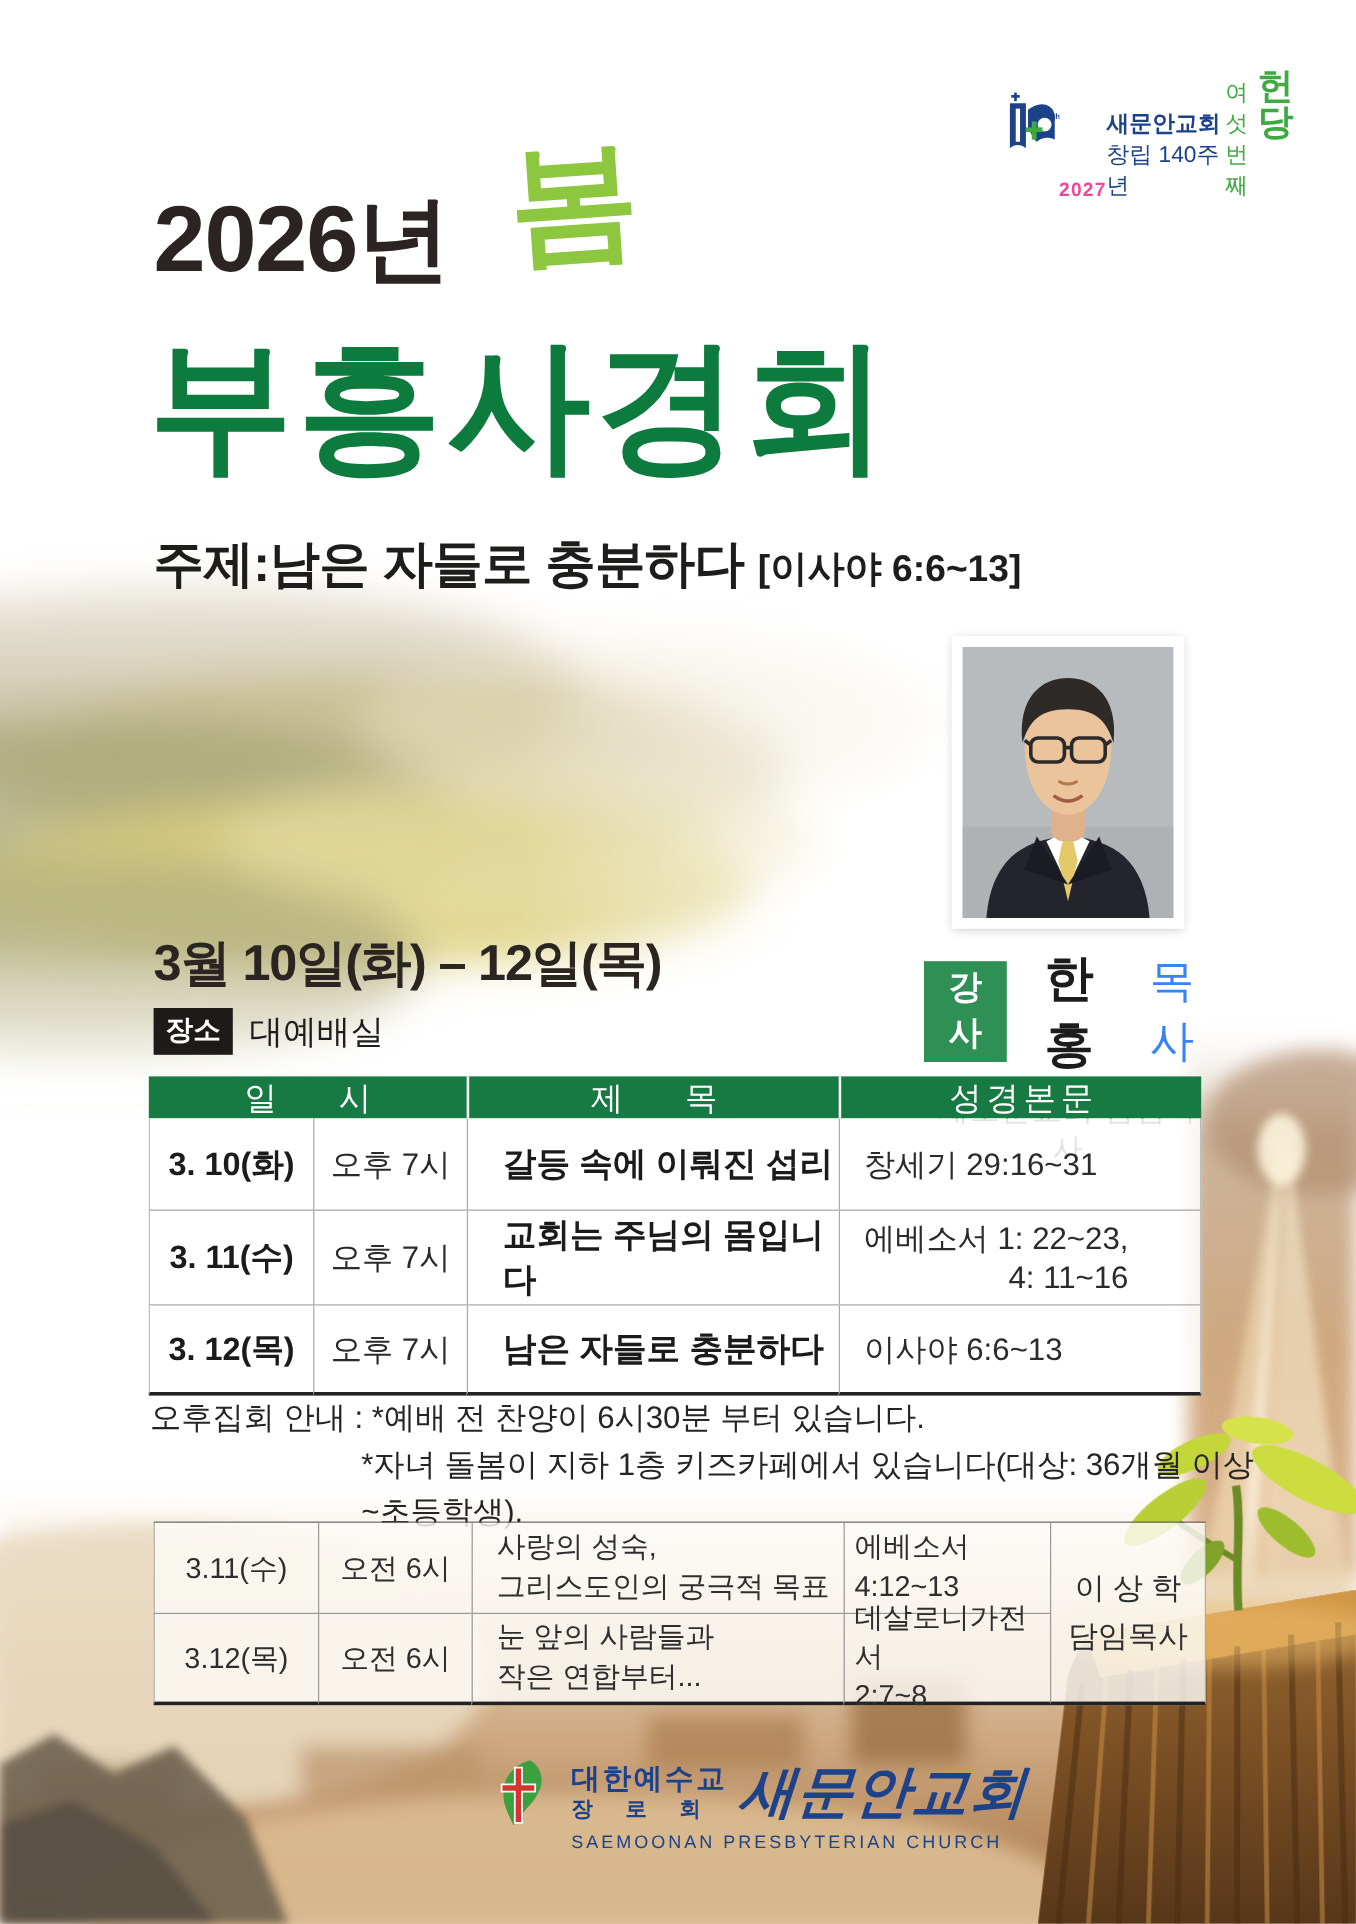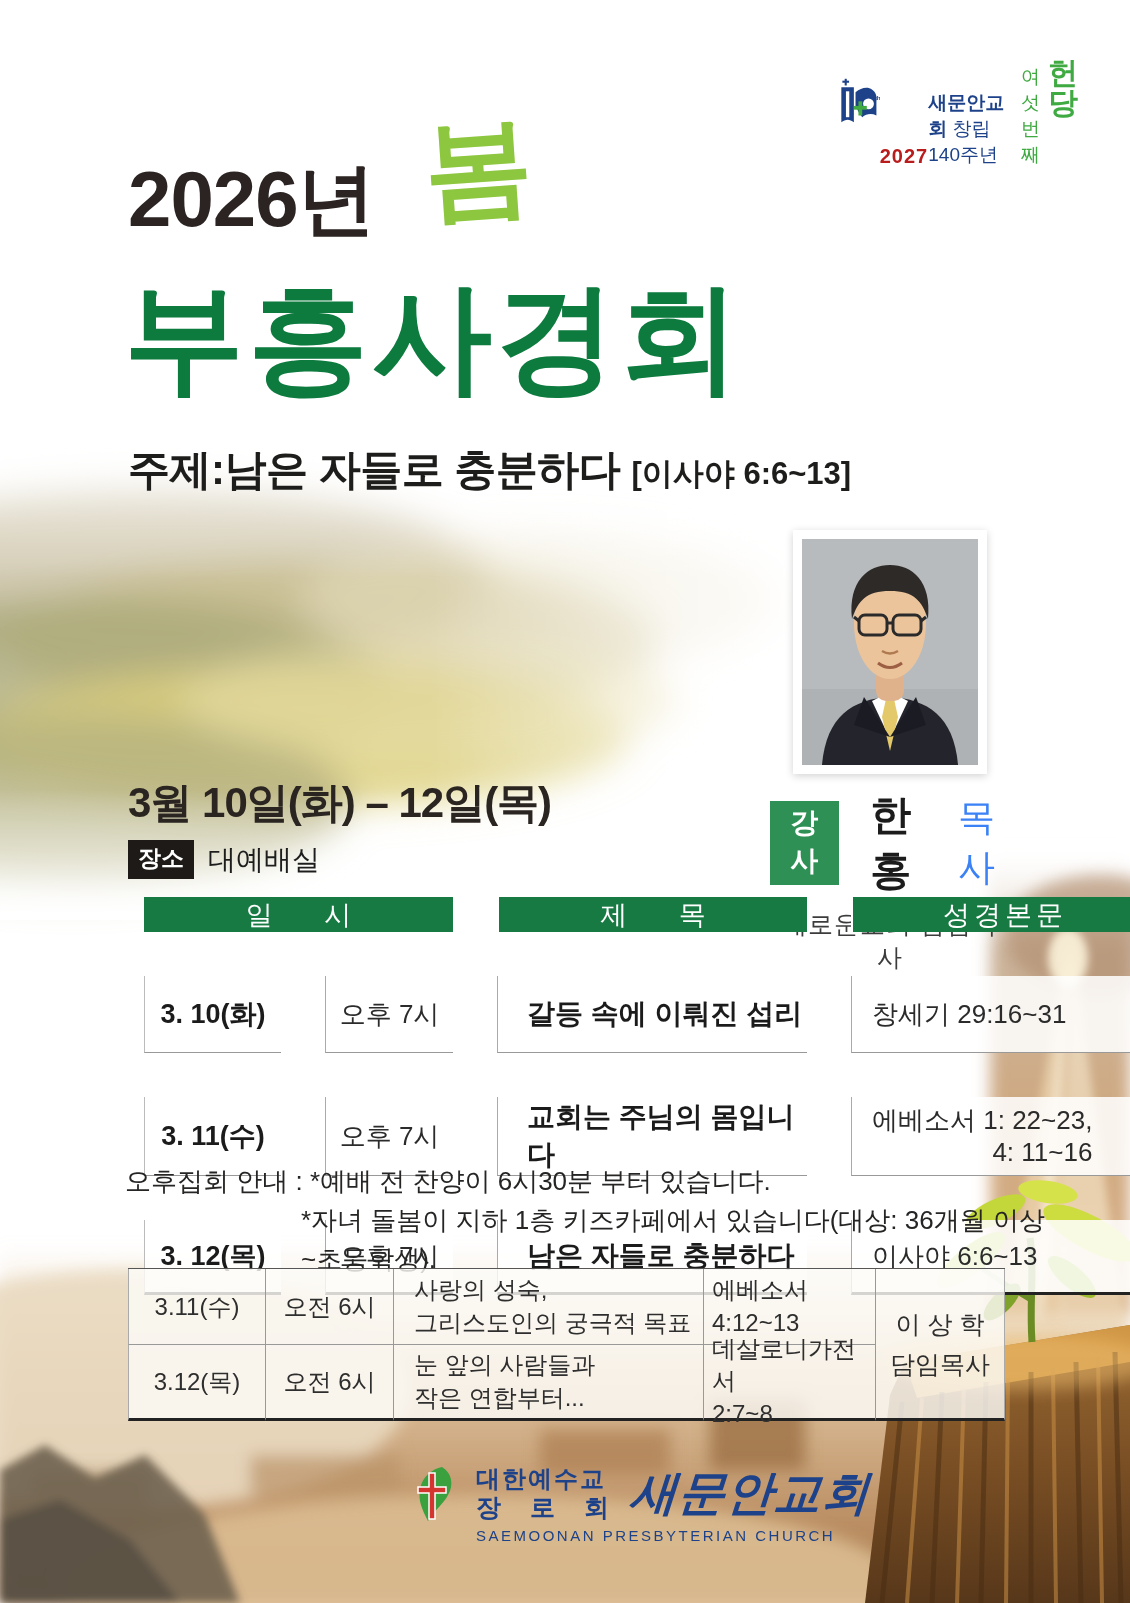--- a/index.html
+++ b/index.html
@@ -8,21 +8,21 @@
     background:#ffffff;overflow:hidden;
     font-family:"Liberation Sans","DejaVu Sans",sans-serif;
     color:#222;
   }
   .bg{position:absolute;left:0;top:0;width:1130px;height:1603px;z-index:0;}
   .layer{position:absolute;z-index:2;}
 
   
   .anniv{right:52px;top:38px;width:240px;display:flex;flex-direction:row;align-items:flex-end;}
   .anniv-logo{width:96px;height:130px;}
-  .anniv-year{margin-top:4px;font-size:20px;font-weight:700;color:#b91c1c;letter-spacing:1px;}
+  .anniv-year{margin-top:4px;font-size:16px;font-weight:700;color:#ec4899;letter-spacing:1px;}
   .anniv-line1{margin-top:10px;font-size:19px;color:#1d4289;}
   .anniv-line1 b{font-weight:700;}
   .anniv-line2{margin-top:8px;display:flex;align-items:flex-start;gap:8px;}
   .anniv-green-small{font-size:19px;color:#3faa41;margin-top:6px;}
   .anniv-green-big{display:flex;flex-direction:column;line-height:1.0;font-size:30px;font-weight:700;color:#3faa41;}
 
   
   .title-year{left:128px;top:148px;font-size:78px;font-weight:800;color:#2b2422;letter-spacing:-1px;}
   .title-season{left:424px;top:96px;font-size:108px;font-weight:800;color:#8dc63f;transform:rotate(-4deg);}
   .title-main{left:124px;top:258px;font-size:120px;font-weight:900;color:#0d7a3e;letter-spacing:4px;}
@@ -40,23 +40,23 @@
   .speaker-title{font-size:37px;font-weight:400;color:#3b82f6;}
   .speaker-aff{margin-top:10px;font-size:25px;color:#3c3c3c;letter-spacing:1px;}
 
   
   .event-date{left:128px;top:775px;font-size:42px;font-weight:800;color:#2b2522;letter-spacing:-1px;}
   .event-place{left:128px;top:840px;display:flex;align-items:center;gap:14px;}
   .place-badge{background:#1d1a17;color:#ffffff;font-size:23px;font-weight:700;padding:3px 10px 5px;}
   .place-name{font-size:28px;color:#1d1d1d;}
 
   
-  .table1{left:144px;top:897px;width:978px;display:grid;
+  .table1{left:124px;top:897px;width:978px;display:grid;
     grid-template-columns:137px 128px 310px 302px;
-    grid-template-rows:35px 77px 79px 75px;gap:44px;}
+    grid-template-rows:35px 77px 79px 75px;}
   .table1 .hcell{background:#177a43;color:#ffffff;display:flex;align-items:center;justify-content:center;
     font-size:27px;border-left:2px solid #ffffff;}
   .table1 .hcell:first-child{border-left:none;grid-column:1 / 3;}
   .hdr-wide{letter-spacing:22px;text-indent:22px;}
   .hdr-norm{letter-spacing:4px;text-indent:4px;}
   .table1 .cell{background:rgba(255,255,255,0.86);display:flex;align-items:center;
     border-bottom:1px solid #999;border-left:1px solid #aaa;}
   .table1 .cell.first{border-left:1px solid #bbb;}
   .table1 .cell.last{border-right:1px solid #bbb;}
   .table1 .cell.bottomrow{border-bottom:3px solid #222;}
@@ -85,21 +85,21 @@
   .t2-date{justify-content:center;font-size:24px;color:#2e2e2e;}
   .t2-time{justify-content:center;font-size:24px;color:#2e2e2e;}
   .t2-title{padding-left:20px;font-size:24px;color:#2e2e2e;line-height:1.35;}
   .t2-scrip{padding-left:8px;font-size:24px;color:#2e2e2e;line-height:1.35;}
 
   
   .footer{left:408px;top:1462px;display:grid;grid-template-columns:58px auto auto;column-gap:10px;align-items:center;}
   .footer-icon{width:52px;height:62px;}
   .footer-denoms{display:flex;flex-direction:column;justify-content:center;line-height:1.15;}
   .footer-denom1{font-size:24px;font-weight:700;color:#1d4289;letter-spacing:2px;}
-  .footer-denom2{font-size:25px;font-weight:700;color:#1d4289;letter-spacing:11px;}
+  .footer-denom2{font-size:18px;font-weight:700;color:#1d4289;letter-spacing:11px;}
   .footer-bigname{font-size:47px;font-weight:900;color:#1d4289;font-style:italic;letter-spacing:1px;transform:skewX(-4deg);}
   .footer-en{grid-column:2 / 4;margin-top:2px;font-size:15px;color:#1d4289;letter-spacing:2.5px;white-space:nowrap;}
 </style>
 </head>
 <body>
 
 <div class="poster">
 
   <svg class="bg" viewBox="0 0 1130 1603" aria-hidden="true">
     <defs>

